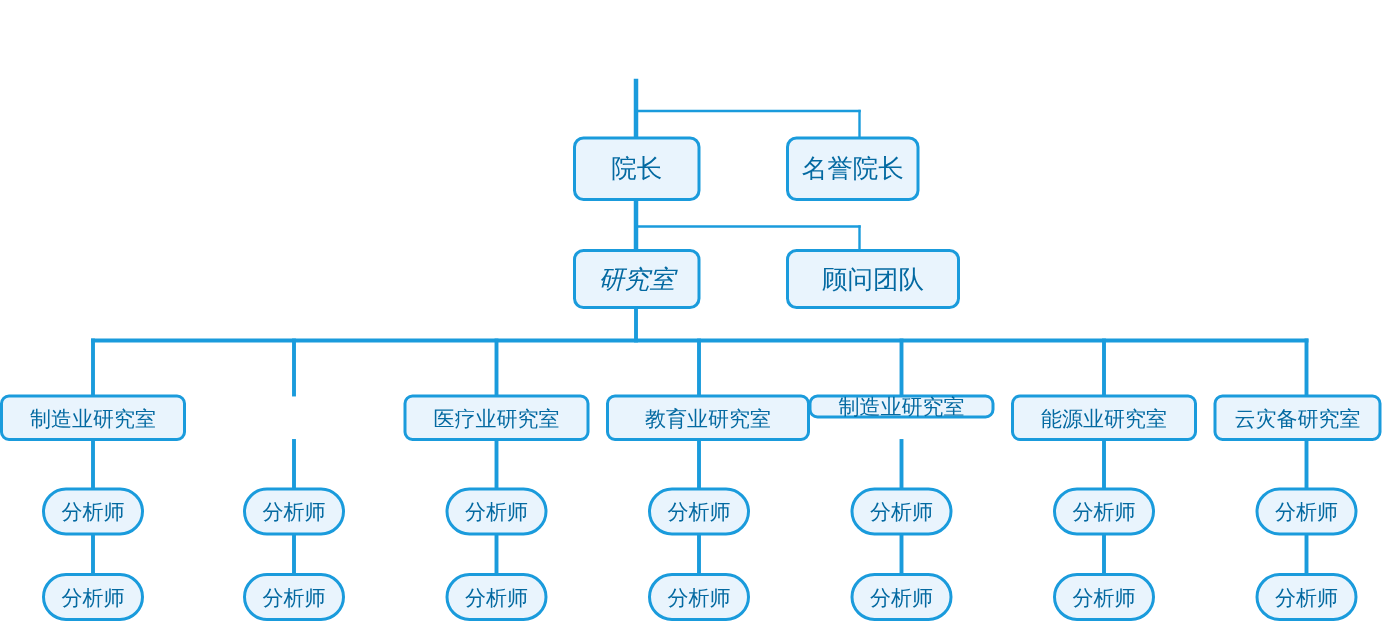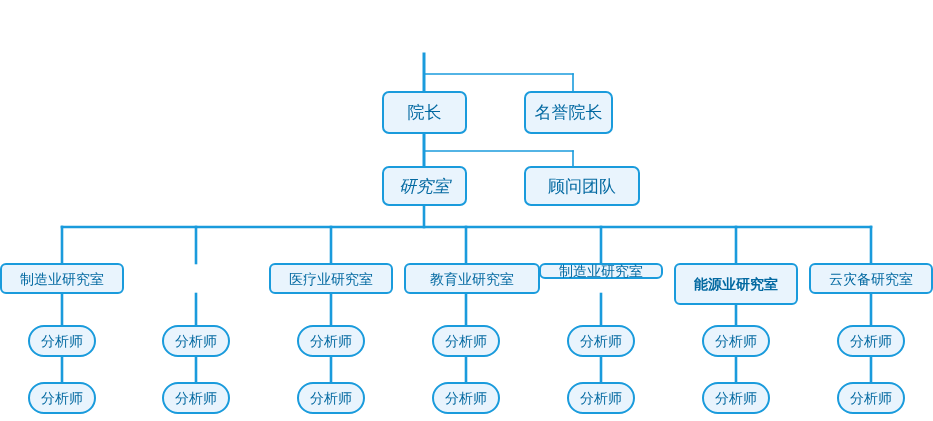--- a/index.html
+++ b/index.html
@@ -107,22 +107,22 @@
   <div class="node level2" style="left:382px; top:91px; width:85px; height:43px;">院长</div>
   <div class="node level2" style="left:524px; top:91px; width:89px; height:43px;">名誉院长</div>
 
   <div class="node level3" style="left:382px; top:166px; width:85px; height:40px;font-style:italic;">研究室</div>
   <div class="node level3" style="left:524px; top:166px; width:116px; height:40px;">顾问团队</div>
 
   <div class="node dept" style="left:0px; top:263px; width:124px; height:31px;">制造业研究室</div>
   <div class="node dept" style="left:269px; top:263px; width:124px; height:31px;text-align:right;">医疗业研究室</div>
   <div class="node dept" style="left:404px; top:263px; width:136px; height:31px;">教育业研究室</div>
   <div class="node dept" style="left:539px; top:263px; width:124px; height:16px;text-align:center;">制造业研究室</div>
-  <div class="node dept" style="left:674px; top:263px; width:124px; height:42px;font-weight:bold;">能源业研究室</div>
-  <div class="node dept" style="left:809px; top:263px; width:124px; height:31px;">云灾备研究室</div>
+  <div class="node dept" style="left:674px; top:263px; width:124px; height:31px;">能源业研究室</div>
+  <div class="node dept" style="left:809px; top:263px; width:112px; height:31px;">云灾备研究室</div>
 
   <div class="node analyst" style="left:28px; top:325px; width:68px; height:32px;">分析师</div>
   <div class="node analyst" style="left:162px; top:325px; width:68px; height:32px;">分析师</div>
   <div class="node analyst" style="left:297px; top:325px; width:68px; height:32px;">分析师</div>
   <div class="node analyst" style="left:432px; top:325px; width:68px; height:32px;">分析师</div>
   <div class="node analyst" style="left:567px; top:325px; width:68px; height:32px;">分析师</div>
   <div class="node analyst" style="left:702px; top:325px; width:68px; height:32px;">分析师</div>
   <div class="node analyst" style="left:837px; top:325px; width:68px; height:32px;">分析师</div>
 
   <div class="node analyst" style="left:28px; top:382px; width:68px; height:32px;">分析师</div>

